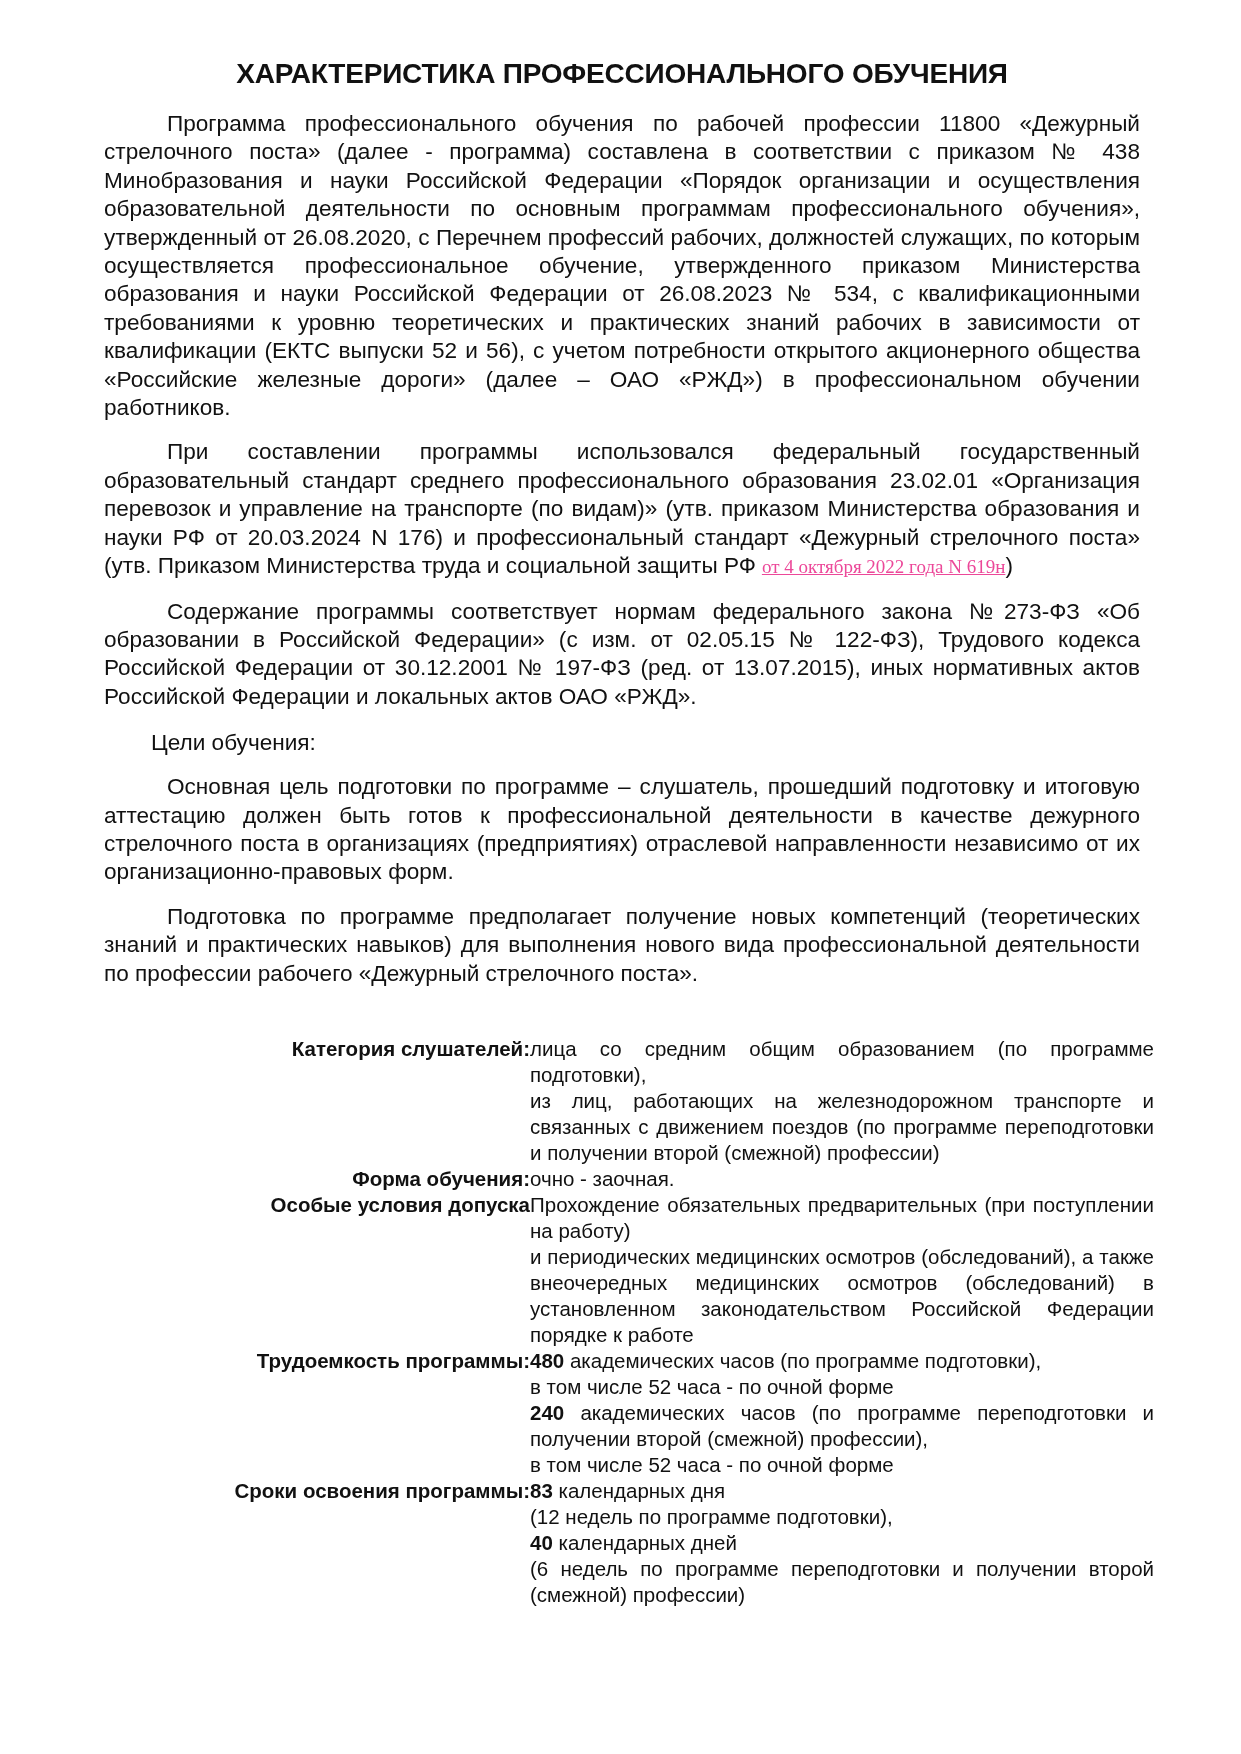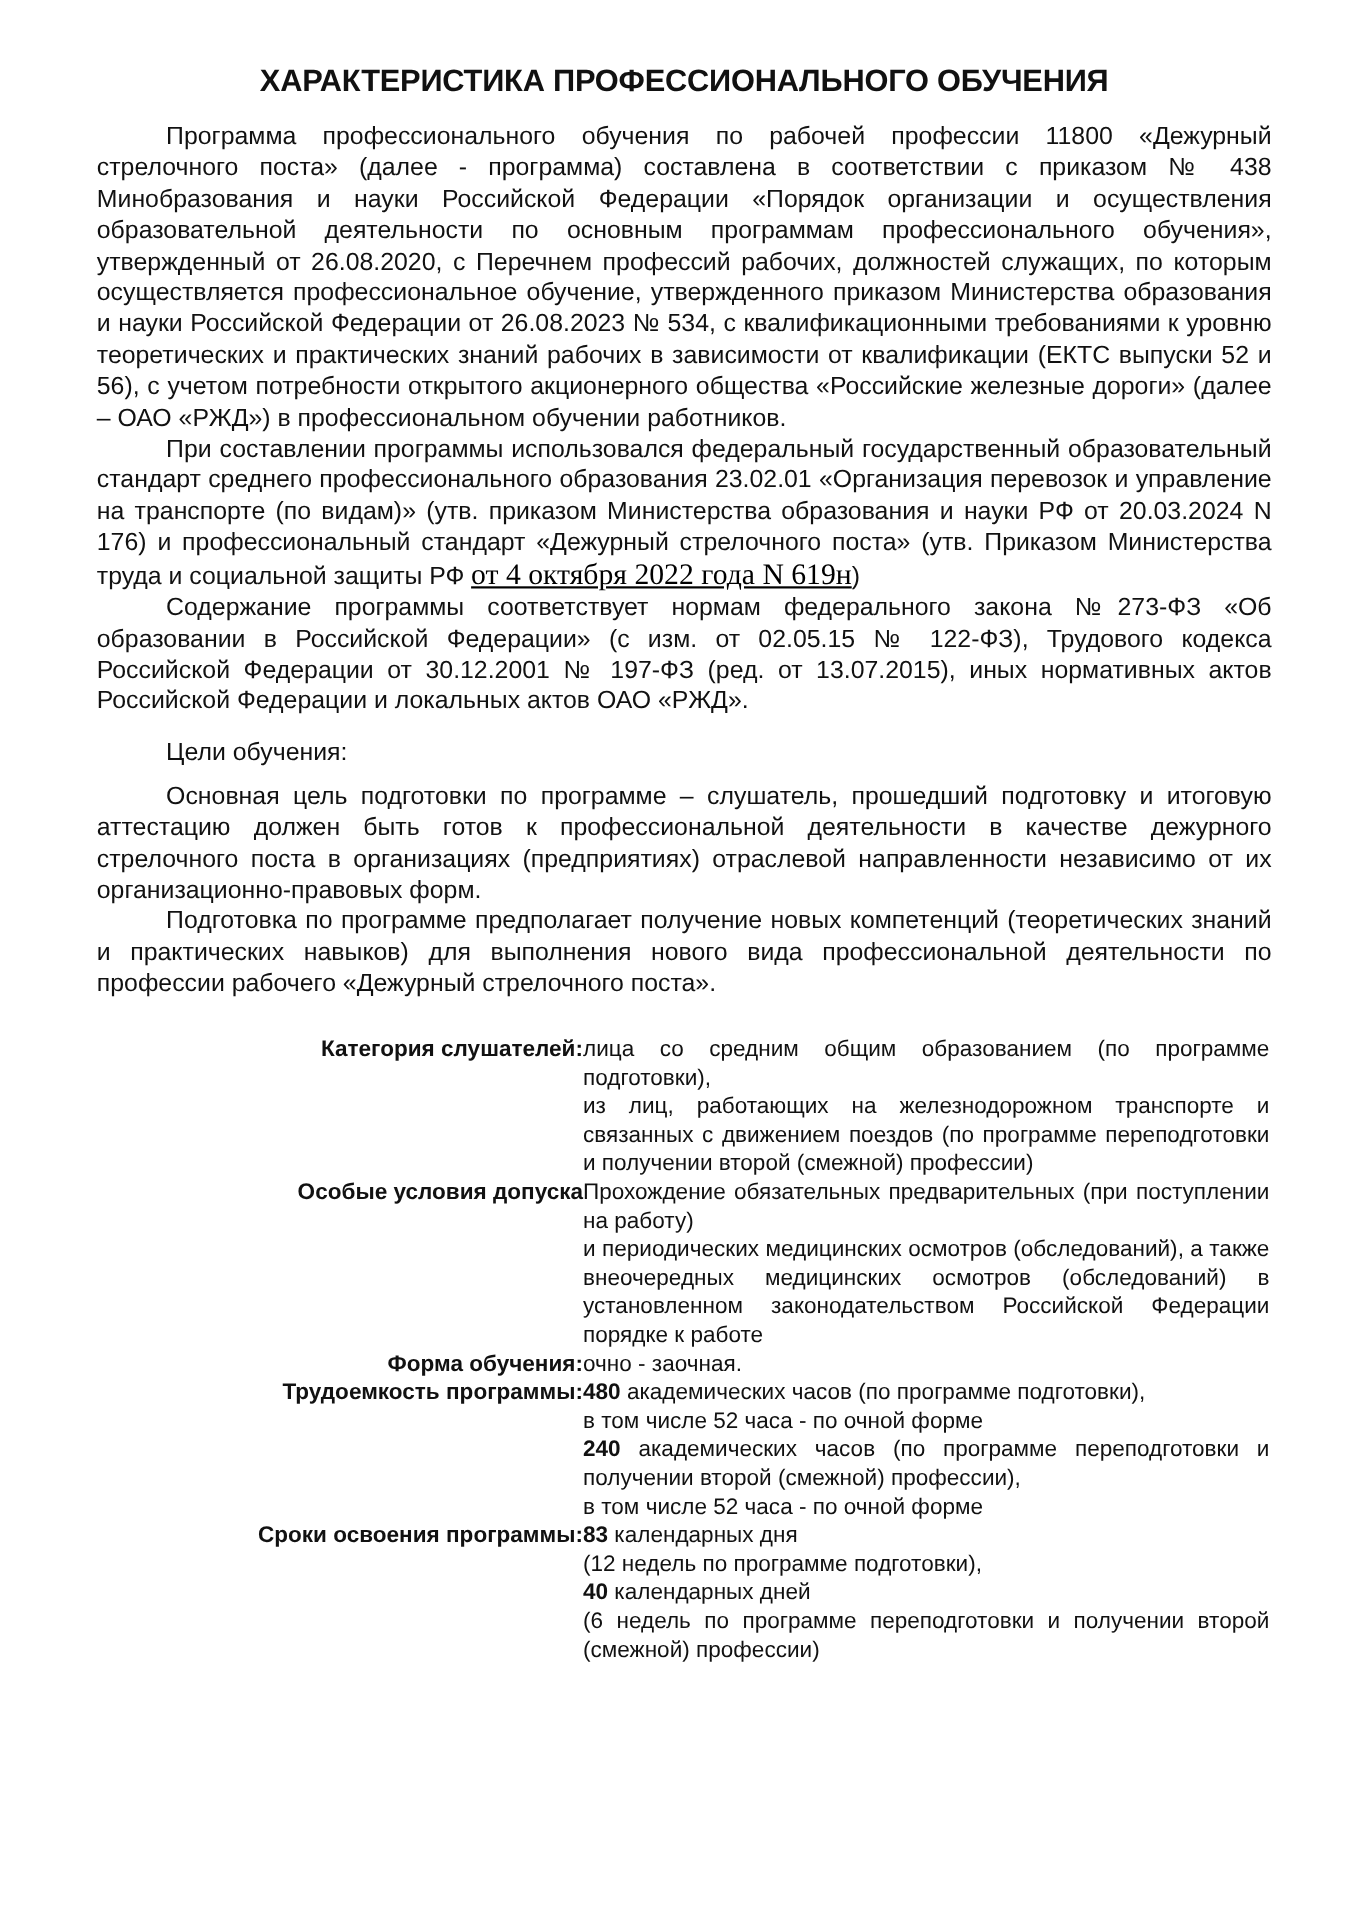--- a/index.html
+++ b/index.html
@@ -23,27 +23,27 @@
       font-size: 28px;
       letter-spacing: -0.2px;
       margin: 0 0 20px 0;
       line-height: 32px;
     }
     .para {
       font-size: 22.6px;
       line-height: 28.4px;
       text-align: justify;
       text-indent: 63px;
-      margin: 0;
+      margin: 16px;
     }
     .link {
       font-family: "Liberation Serif", serif;
-      color: #000000;
+      color: #ec4899;
       text-decoration: underline;
-      font-size: 27px;
+      font-size: 19px;
       margin-left: 6px;
     }
     .heading {
       font-weight: normal;
       font-size: 22.6px;
       line-height: 28px;
       margin: 18px 0 12px 63px;
     }
     .spacer { height: 32px; }
     .info-table {
@@ -88,30 +88,30 @@
   <table class="info-table">
     <tbody id="info-body">
         <tr>
           <td class="label">Категория слушателей:</td>
           <td class="value">
             <span class="value-line"><span>лица со средним общим образованием (по программе подготовки),</span></span>
             <span class="value-line"><span>из лиц, работающих на железнодорожном транспорте и связанных с движением поездов (по программе переподготовки и получении второй (смежной) профессии)</span></span>
           </td>
         </tr>
         <tr>
+          <td class="label">Форма обучения:</td>
+          <td class="value">
+            <span class="value-line"><span>очно - заочная.</span></span>
+          </td>
+        </tr>
+        <tr>
           <td class="label">Особые условия допуска</td>
           <td class="value">
             <span class="value-line"><span>Прохождение обязательных предварительных (при поступлении на работу)</span></span>
             <span class="value-line"><span>и периодических медицинских осмотров (обследований), а также внеочередных медицинских осмотров (обследований) в установленном законодательством Российской Федерации порядке к работе</span></span>
-          </td>
-        </tr>
-        <tr>
-          <td class="label">Форма обучения:</td>
-          <td class="value">
-            <span class="value-line"><span>очно - заочная.</span></span>
           </td>
         </tr>
         <tr>
           <td class="label">Трудоемкость программы:</td>
           <td class="value">
             <span class="value-line"><span class="num">480</span><span> академических часов (по программе подготовки),</span></span>
             <span class="value-line"><span>в том числе 52 часа - по очной форме</span></span>
             <span class="value-line"><span class="num">240</span><span> академических часов (по программе переподготовки и получении второй (смежной) профессии),</span></span>
             <span class="value-line"><span>в том числе 52 часа - по очной форме</span></span>
           </td>

